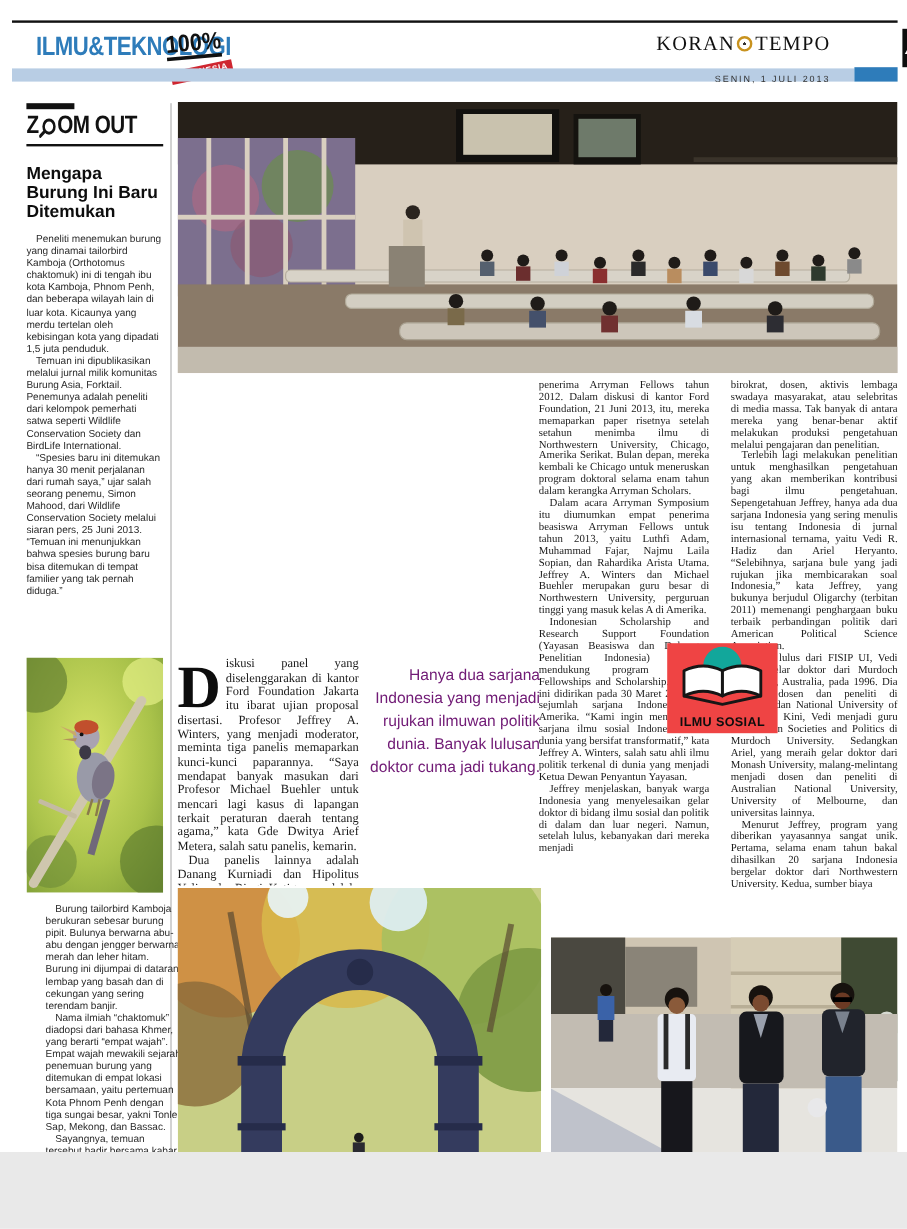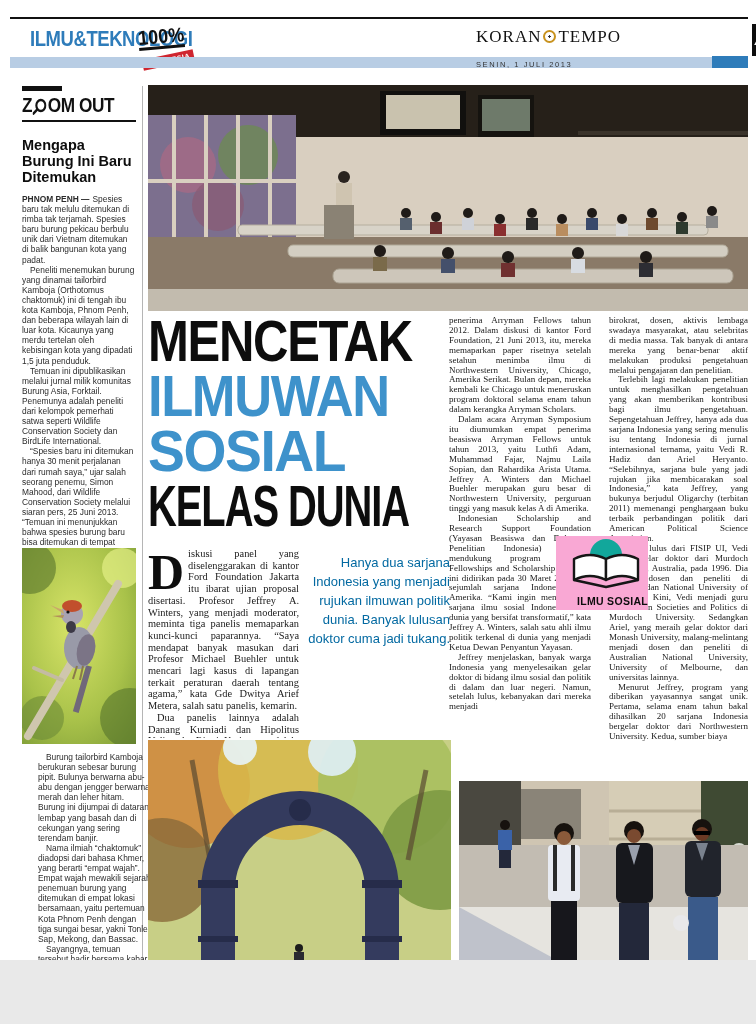--- a/index.html
+++ b/index.html
@@ -9,21 +9,21 @@
 
   
   .top-rule{top:17px;left:10px;width:738px;height:2px;background:#111;}
   .section-title{top:27px;left:30px;font:800 22px/24px "Liberation Sans",sans-serif;
                  color:#2e7cba;letter-spacing:-.5px;transform:scaleX(.84);transform-origin:0 0;white-space:nowrap;}
   .badge{top:25px;left:139px;transform:rotate(-5deg);width:70px;}
   .badge-pct{font:800 20px/20px "Liberation Sans",sans-serif;color:#111;display:inline-block;
              border-bottom:3px solid #111;padding-bottom:0;transform:scaleX(.9);transform-origin:0 0;}
   .badge-ribbon{display:inline-block;background:#cf2630;color:#fff;font:700 7px/9px "Liberation Sans",sans-serif;
                 letter-spacing:.6px;padding:1px 4px;transform:rotate(-7deg);margin:-1px 0 0 2px;}
-  .masthead{top:28px;left:476px;width:252px;text-align:left;font-family:"Liberation Serif",serif;}
+  .masthead{top:28px;left:440px;width:252px;text-align:right;font-family:"Liberation Serif",serif;}
   .masthead-name{font:400 17px/17px "Liberation Serif",serif;letter-spacing:1px;color:#111;}
   .logo-dot{display:inline-block;width:9px;height:9px;border:2px solid #c8921e;border-radius:50%;
             margin:0 2px;background:radial-gradient(circle,#333 0 1.2px,#fff 1.3px);vertical-align:-1px;}
   .edition{font:400 7.5px/10px "Liberation Sans",sans-serif;letter-spacing:1.6px;color:#333;margin-top:14px;}
   .pagenum{top:24px;left:712px;width:36px;height:32px;background:#0d0d0d;color:#fff;
            display:flex;align-items:center;justify-content:center;font:700 italic 17px "Liberation Sans",sans-serif;margin-left:40px;}
   .bar-light{top:57px;left:10px;width:702px;height:11px;background:#b8cde4;}
   .bar-blue{top:56px;left:712px;width:36px;height:12px;background:#2e7cba;}
 
   
@@ -45,31 +45,31 @@
   .main-photo{top:85px;left:148px;width:600px;height:226px;overflow:hidden;}
   .headline{top:314px;left:148px;width:312px;margin:0;}
   .hl{display:block;font:700 57px/55px "Liberation Sans",sans-serif;letter-spacing:-1.5px;
       transform-origin:0 50%;white-space:nowrap;color:#0d0d0d;}
   .hl.blue{color:#3e92cb;}
   .l1{transform:scaleX(.86);}
   .l2{transform:scaleX(.92);}
   .l3{transform:scaleX(.97);}
   .l4{transform:scaleX(.70);}
   .quote{top:553px;left:298px;width:152px;font:400 13px/19px "Liberation Sans",sans-serif;
-         color:#0369a1;text-align:right;}
+         color:#701a75;text-align:right;}
   .col{overflow:hidden;}
   .c1{top:548px;left:148px;width:151px;height:190px;}
   .c2{top:316px;left:449px;width:142px;height:463px;}
   .c3{top:316px;left:609px;width:139px;height:463px;}
   .bp{font:400 9px/9.9px "Liberation Serif",serif;color:#1a1a1a;text-align:justify;margin:0;}
   .bp.ind{text-indent:9px;}
   .c1 .bp{font-size:10.4px;line-height:11.7px;}
   .dropcap{float:left;font:700 50px/40px "Liberation Serif",serif;color:#0d0d0d;margin:4px 4px 0 0;}
 
-  .tag{top:536px;left:556px;width:92px;background:#f9a8d4;text-align:right;padding:2px 0 3px 0;}
+  .tag{top:536px;left:556px;width:92px;background:#ef4444;text-align:center;padding:2px 0 3px 0;}
   .tag-label{font:700 10.5px/12px "Liberation Sans",sans-serif;letter-spacing:.3px;color:#0d0d0d;margin-top:1px;}
 
   .arch-photo{top:740px;left:148px;width:303px;height:244px;overflow:hidden;}
   .cap-left{top:989px;left:146px;width:300px;font:700 9px/12px "Liberation Sans",sans-serif;color:#111;}
   .group-photo{top:781px;left:459px;width:289px;height:191px;overflow:hidden;}
   .cap-right{top:976px;left:459px;width:289px;font:700 9px/12px "Liberation Sans",sans-serif;color:#111;margin-top:17px;}
 </style>
 </head>
 <body>
 
@@ -97,21 +97,20 @@
     <div class="rubric">
       <span>Z</span>
       <svg width="17" height="17" viewBox="0 0 17 17">
         <circle cx="10" cy="7.5" r="5.5" fill="#fff" stroke="#141414" stroke-width="2.6"></circle>
         <line x1="5" y1="12" x2="1" y2="15.5" stroke="#141414" stroke-width="2.8" stroke-linecap="round"></line>
       </svg>
       <span>OM OUT</span>
     </div>
     <div class="rubric-rule"></div>
     <h2 class="sb-head">Mengapa Burung Ini Baru Ditemukan</h2>
-    <p class="sp"><span class="dl">PHNOM PENH —</span><span>Spesies baru tak melulu ditemukan di rimba tak terjamah. Spesies baru burung pekicau berbulu unik dari Vietnam ditemukan di balik bangunan kota yang padat.</span></p>
     <p class="sp ind">Peneliti menemukan burung yang dinamai tailorbird Kamboja (Orthotomus chaktomuk) ini di tengah ibu kota Kamboja, Phnom Penh, dan beberapa wilayah lain di luar kota. Kicaunya yang merdu tertelan oleh kebisingan kota yang dipadati 1,5 juta penduduk.</p>
     <p class="sp ind">Temuan ini dipublikasikan melalui jurnal milik komunitas Burung Asia, Forktail. Penemunya adalah peneliti dari kelompok pemerhati satwa seperti Wildlife Conservation Society dan BirdLife International.</p>
     <p class="sp ind">“Spesies baru ini ditemukan hanya 30 menit perjalanan dari rumah saya,” ujar salah seorang penemu, Simon Mahood, dari Wildlife Conservation Society melalui siaran pers, 25 Juni 2013. “Temuan ini menunjukkan bahwa spesies burung baru bisa ditemukan di tempat familier yang tak pernah diduga.”</p>
   </div>
 
   <div class="abs bird-photo">
     <svg width="114" height="196" viewBox="0 0 114 196">
       <defs>
         <radialGradient id="bg" cx="45%" cy="40%" r="80%">
           <stop offset="0%" stop-color="#d8e468"></stop>
@@ -201,26 +200,20 @@
         <rect x="353" y="178" width="14" height="14" fill="#703030"></rect>
       <circle cx="430" cy="168" r="6" fill="#1f1b18"></circle>
         <rect x="423" y="174" width="14" height="14" fill="#d8dce2"></rect>
       <circle cx="498" cy="172" r="6" fill="#1f1b18"></circle>
         <rect x="491" y="178" width="14" height="14" fill="#2d2d33"></rect>
       <circle cx="232" cy="166" r="6" fill="#1f1b18"></circle>
         <rect x="225" y="172" width="14" height="14" fill="#7a6a4a"></rect>
     </svg>
   </div>
 
-  <h1 class="abs headline">
-    <span class="hl l1">MENCETAK</span>
-    <span class="hl l2 blue">ILMUWAN</span>
-    <span class="hl l3 blue">SOSIAL</span>
-    <span class="hl l4">KELAS DUNIA</span>
-  </h1>
 
   <div class="abs quote">Hanya dua sarjana Indonesia yang menjadi rujukan ilmuwan politik dunia. Banyak lulusan doktor cuma jadi tukang.</div>
 
   <div class="abs col c1">
     <p class="bp"><span class="dropcap">D</span><span>iskusi panel yang diselenggarakan di kantor Ford Foundation Jakarta itu ibarat ujian proposal disertasi. Profesor Jeffrey A. Winters, yang menjadi moderator, meminta tiga panelis memaparkan kunci-kunci paparannya. “Saya mendapat banyak masukan dari Profesor Michael Buehler untuk mencari lagi kasus di lapangan terkait peraturan daerah tentang agama,” kata Gde Dwitya Arief Metera, salah satu panelis, kemarin.</span></p>
     <p class="bp ind">Dua panelis lainnya adalah Danang Kurniadi dan Hipolitus Yolisandry Ringi. Ketiganya adalah</p>
   </div>
   <div class="abs col c2">
     <p class="bp">penerima Arryman Fellows tahun 2012. Dalam diskusi di kantor Ford Foundation, 21 Juni 2013, itu, mereka memaparkan paper risetnya setelah setahun menimba ilmu di Northwestern University, Chicago, Amerika Serikat. Bulan depan, mereka kembali ke Chicago untuk meneruskan program doktoral selama enam tahun dalam kerangka Arryman Scholars.</p>
     <p class="bp ind">Dalam acara Arryman Symposium itu diumumkan empat penerima beasiswa Arryman Fellows untuk tahun 2013, yaitu Luthfi Adam, Muhammad Fajar, Najmu Laila Sopian, dan Rahardika Arista Utama. Jeffrey A. Winters dan Michael Buehler merupakan guru besar di Northwestern University, perguruan tinggi yang masuk kelas A di Amerika.</p>

